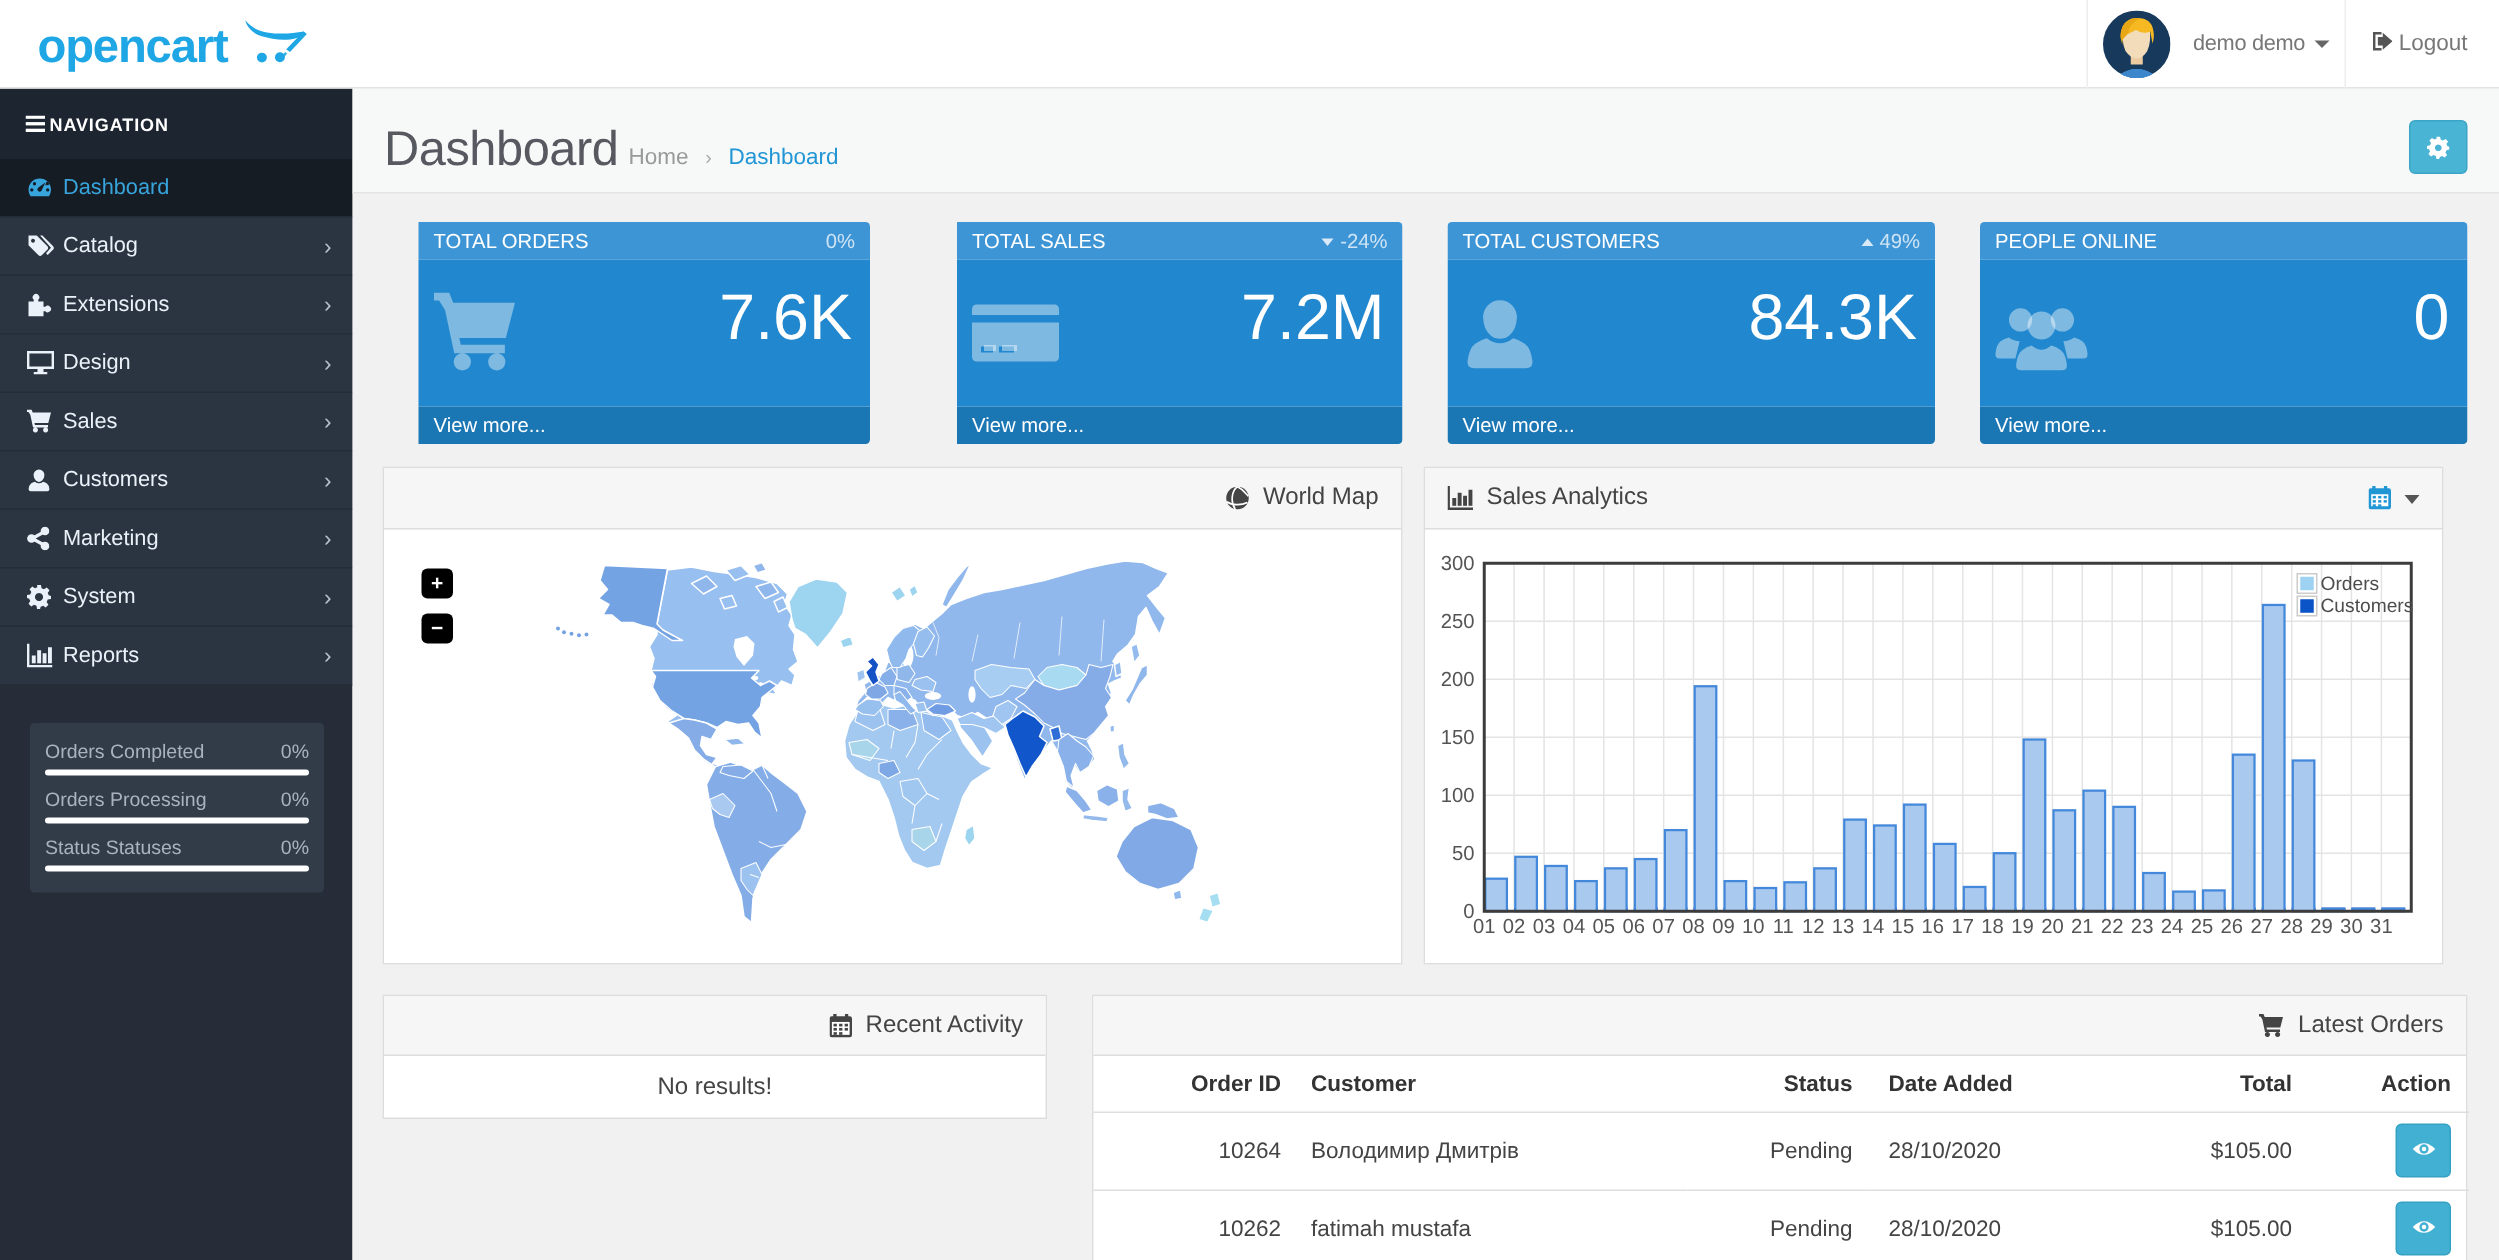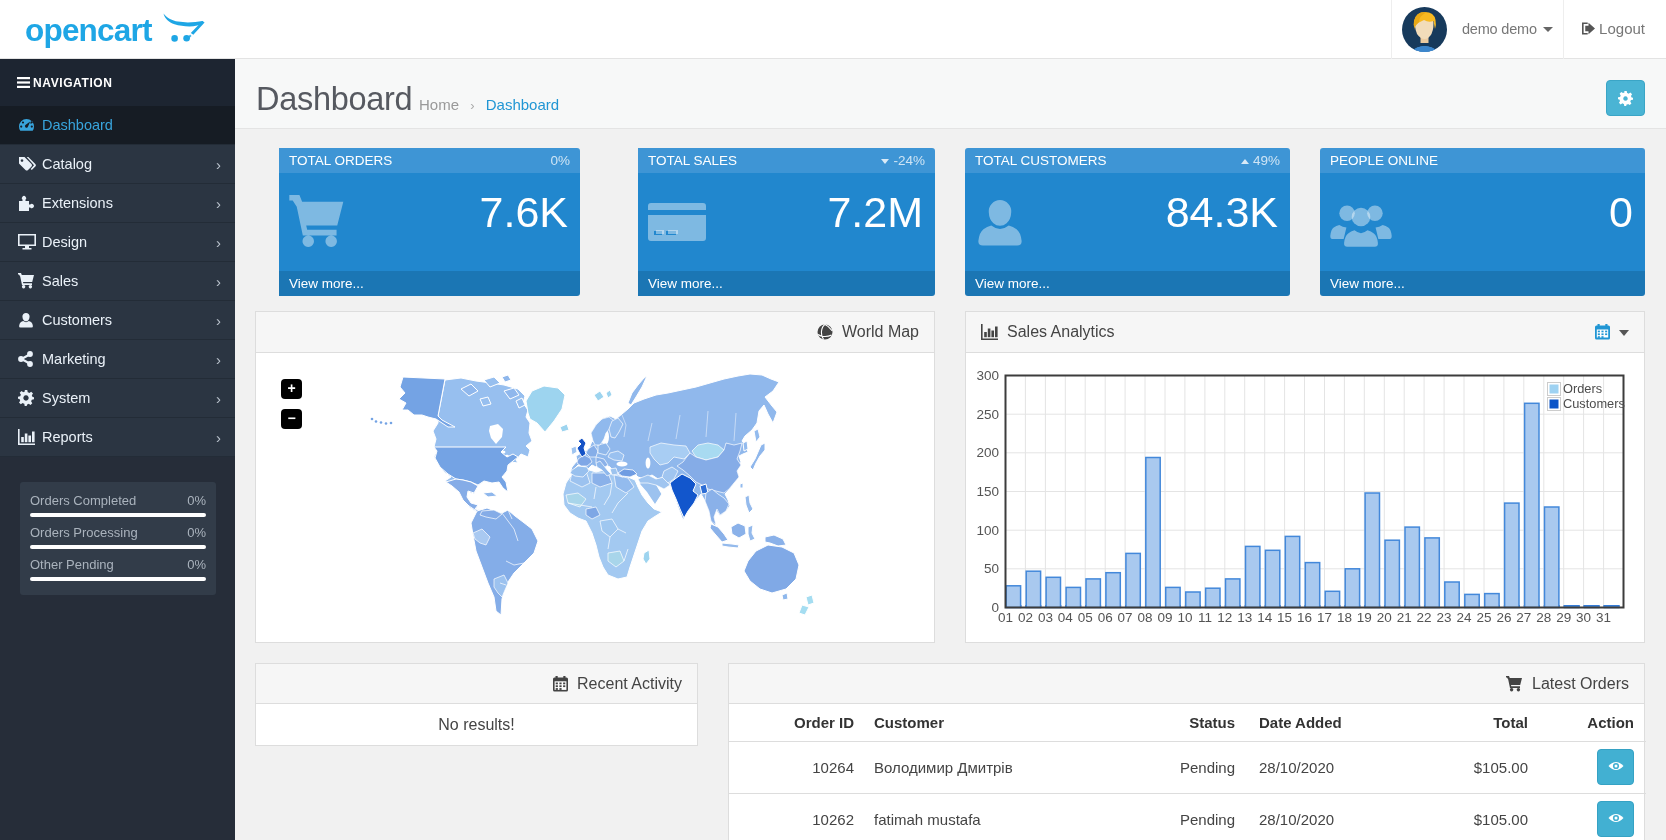--- a/index.html
+++ b/index.html
@@ -46,21 +46,21 @@
 .tile .th .pct { color:rgba(255,255,255,0.75); }
 .caret-dn { display:inline-block; width:0; height:0; border-left:4px solid transparent; border-right:4px solid transparent; border-top:5px solid rgba(255,255,255,0.8); margin-right:4px; vertical-align:middle; }
 .caret-up { display:inline-block; width:0; height:0; border-left:4px solid transparent; border-right:4px solid transparent; border-bottom:5px solid rgba(255,255,255,0.8); margin-right:4px; vertical-align:middle; }
 
 
 .panel { position:absolute; background:#fff; border:1px solid #ddd; }
 .panel .ph { height:41px; background:#f6f6f6; border-bottom:1px solid #ddd; display:flex; align-items:center; padding:0 15px; font-size:16px; color:#444;justify-content:flex-end; }
 #pact .ph, #porders .ph { height:40px; }
 .panel .ph .phic { margin-right:9px; display:flex; }
 #pmap { left:20px; top:252px; width:680px; height:332px; }
-#pchart { left:730px; top:252px; width:680px; height:332px; }
+#pchart { left:714px; top:252px; width:680px; height:332px; }
 #pact { left:20px; top:604px; width:443px; height:83px; }
 #porders { left:493px; top:604px; width:917px; height:250px; }
 #noresults { height:41px; line-height:41px; text-align:center; color:#444; font-size:16px; }
 
 
 table.lo { border-collapse:collapse; width:100%; table-layout:fixed; font-size:15px; color:#444; }
 table.lo th { font-weight:bold; color:#333; }
 table.lo th, table.lo td { padding:0 12px; overflow:hidden; white-space:nowrap; }
 table.lo .c1 { padding-right:8px; }
 table.lo thead tr { height:37px; border-bottom:1px solid #ddd; }
@@ -237,21 +237,21 @@
       </div>
     <div class="ss-row">
         <div class="ss-lbl">
           <span>Orders Processing</span>
           <span>0%</span>
         </div>
         <div class="ss-bar"></div>
       </div>
     <div class="ss-row">
         <div class="ss-lbl">
-          <span>Other Pending</span>
+          <span>Status Statuses</span>
           <span>0%</span>
         </div>
         <div class="ss-bar"></div>
       </div>
   </div>
 </div>
 
 <div id="content">
   <div id="pagehead">
     <h1>Dashboard</h1>

